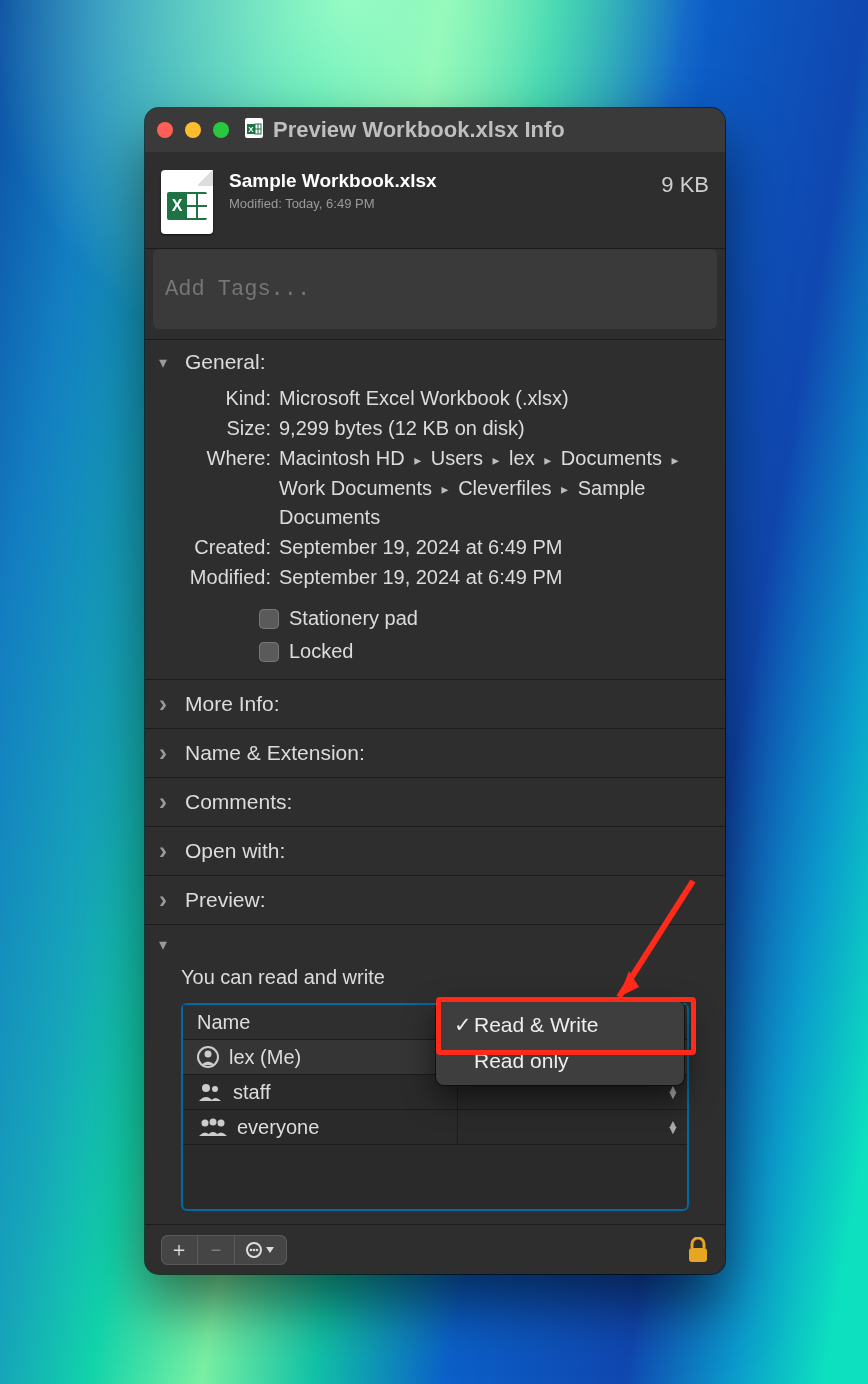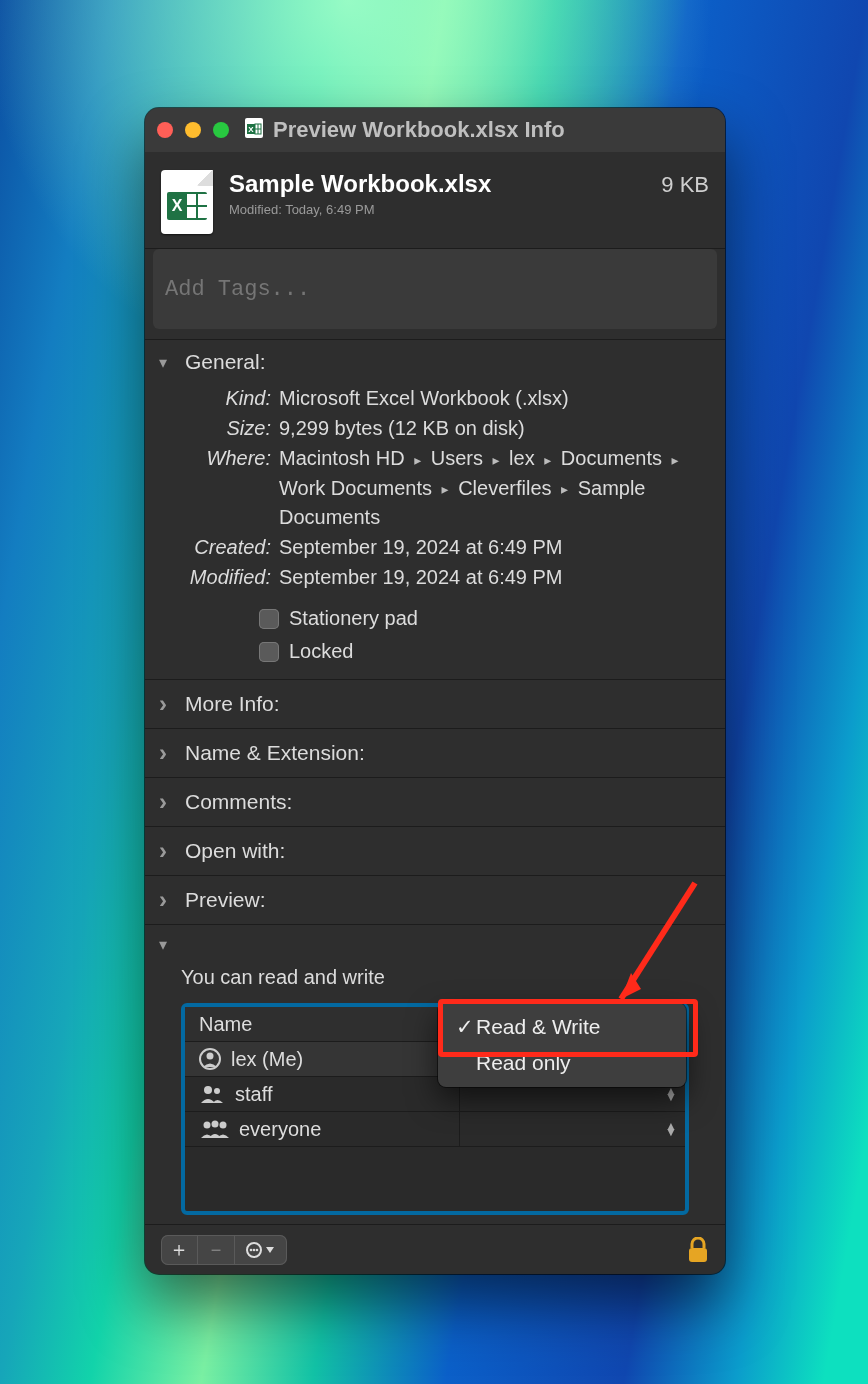--- a/index.html
+++ b/index.html
@@ -95,21 +95,21 @@
     width: 20px; height: 28px;
     background:
       linear-gradient(#1f7244,#1f7244) 0 0/100% 2px no-repeat,
       linear-gradient(#1f7244,#1f7244) 0 100%/100% 2px no-repeat,
       linear-gradient(#1f7244,#1f7244) 0 50%/100% 2px no-repeat,
       linear-gradient(#1f7244,#1f7244) 50% 0/2px 100% no-repeat,
       #fff;
     border-radius: 0 2px 2px 0;
   }
   .header-text { margin-left: 16px; flex: 1; }
-  .filename { font-size: 24px; font-weight: 700; color: #fff; }
+  .filename { font-size: 19px; font-weight: 700; color: #fff; }
   .modified { font-size: 13px; color: #9a9a9a; margin-top: 4px; }
   .filesize { font-size: 22px; color: #cfcfcf; margin-top: 2px; }
   .tags-box {
     margin: 0 8px 10px 8px;
     height: 60px;
     background: #3a3a3a;
     border-radius: 6px;
     border: none;
     color: #8a8a8a;
     font-size: 22px;
@@ -126,31 +126,31 @@
   .section-head {
     display: flex;
     align-items: center;
     font-size: 21px;
     color: #dcdcdc;
     padding: 2px 0;
   }
   .chev { width: 20px; color: #9a9a9a; font-size: 16px; margin-right: 6px; }
   .kv-table { margin-top: 8px; }
   .kv-row { display: flex; margin: 2px 0; line-height: 28px; }
-  .kv-key { width: 112px; text-align: right; color: #dcdcdc; flex: 0 0 auto; font-style: italic; }
+  .kv-key { width: 112px; text-align: right; color: #dcdcdc; flex: 0 0 auto; }
   .kv-val { margin-left: 8px; color: #dcdcdc; flex: 1; }
   .checks-col { display:flex; flex-direction:column; gap:10px; margin: 16px 0 8px 100px; }
   .check-row { display: flex; align-items: center; gap: 10px; color: #dcdcdc; }
   .check-box { width: 20px; height: 20px; border-radius: 5px; background: #5a5a5a; box-shadow: inset 0 0 0 1px #777; }
   .perm-hint { color: #dcdcdc; margin-top: 10px; margin-left: 22px; }
   .perm-table {
     margin: 14px 22px 0 22px;
     background: #2a2a2a;
     border-radius: 6px;
-    border: 4px solid #0369a1;
+    border: 2px solid #0369a1;
     overflow: visible;
     height: 204px;
     position: relative;
   }
   .pt-head, .pt-row {
     display: flex;
     align-items: center;
     height: 34px;
     border-bottom: 1px solid #1c1c1c;
   }

